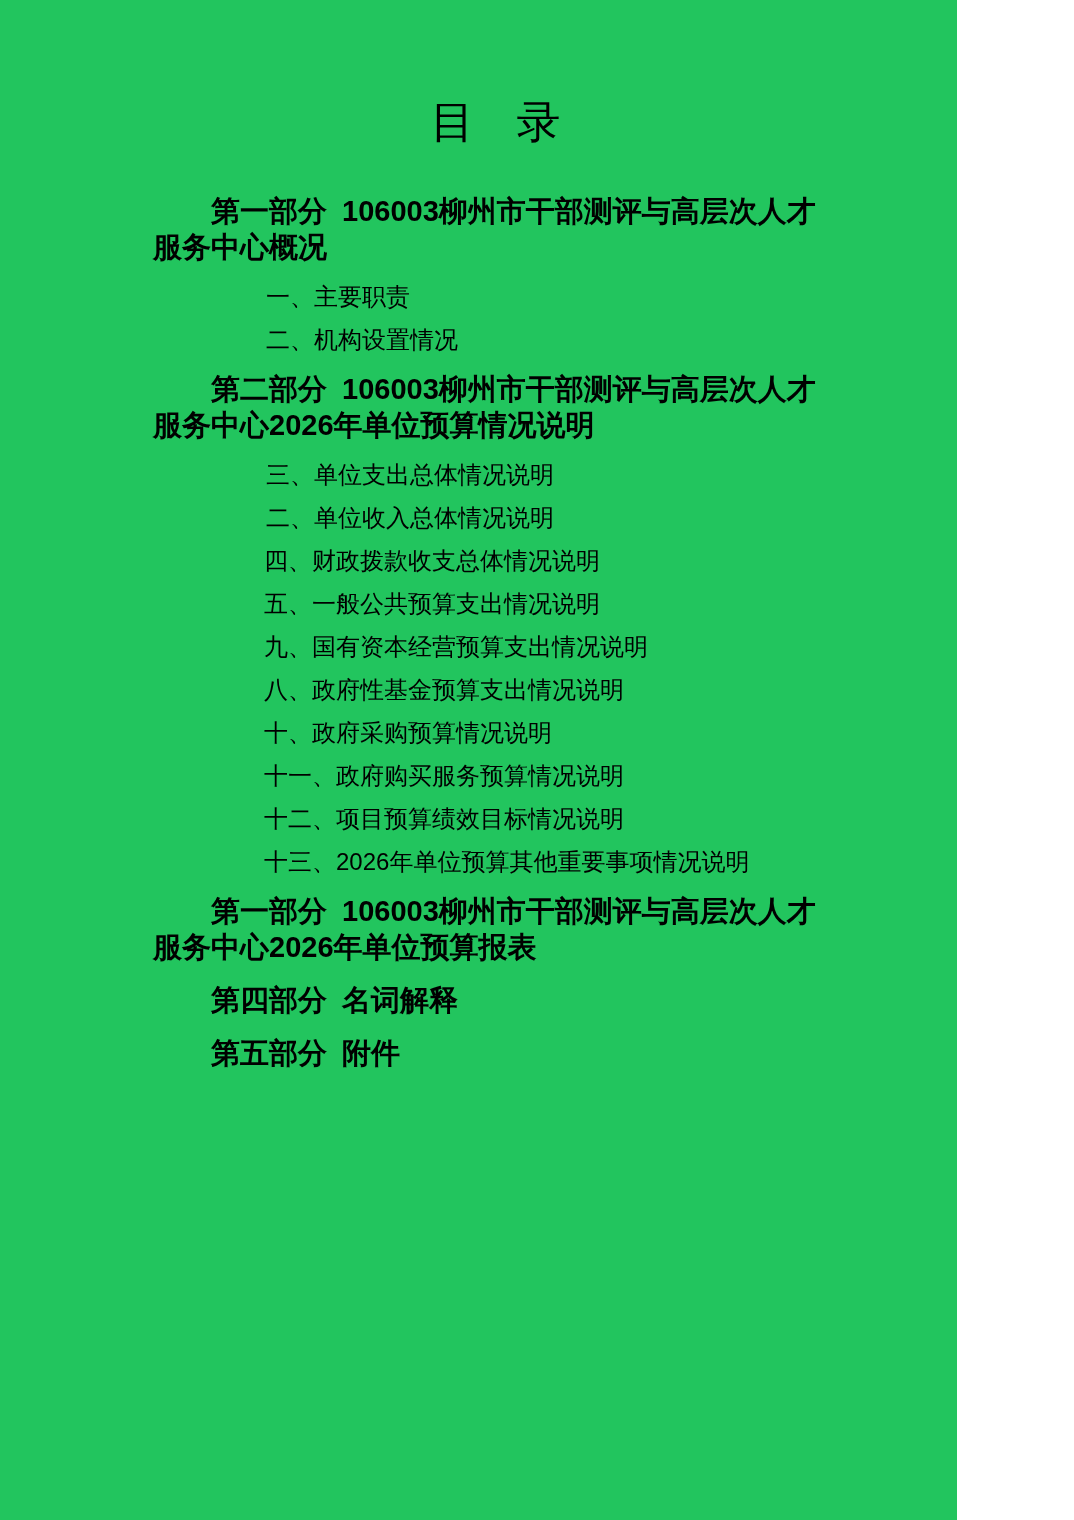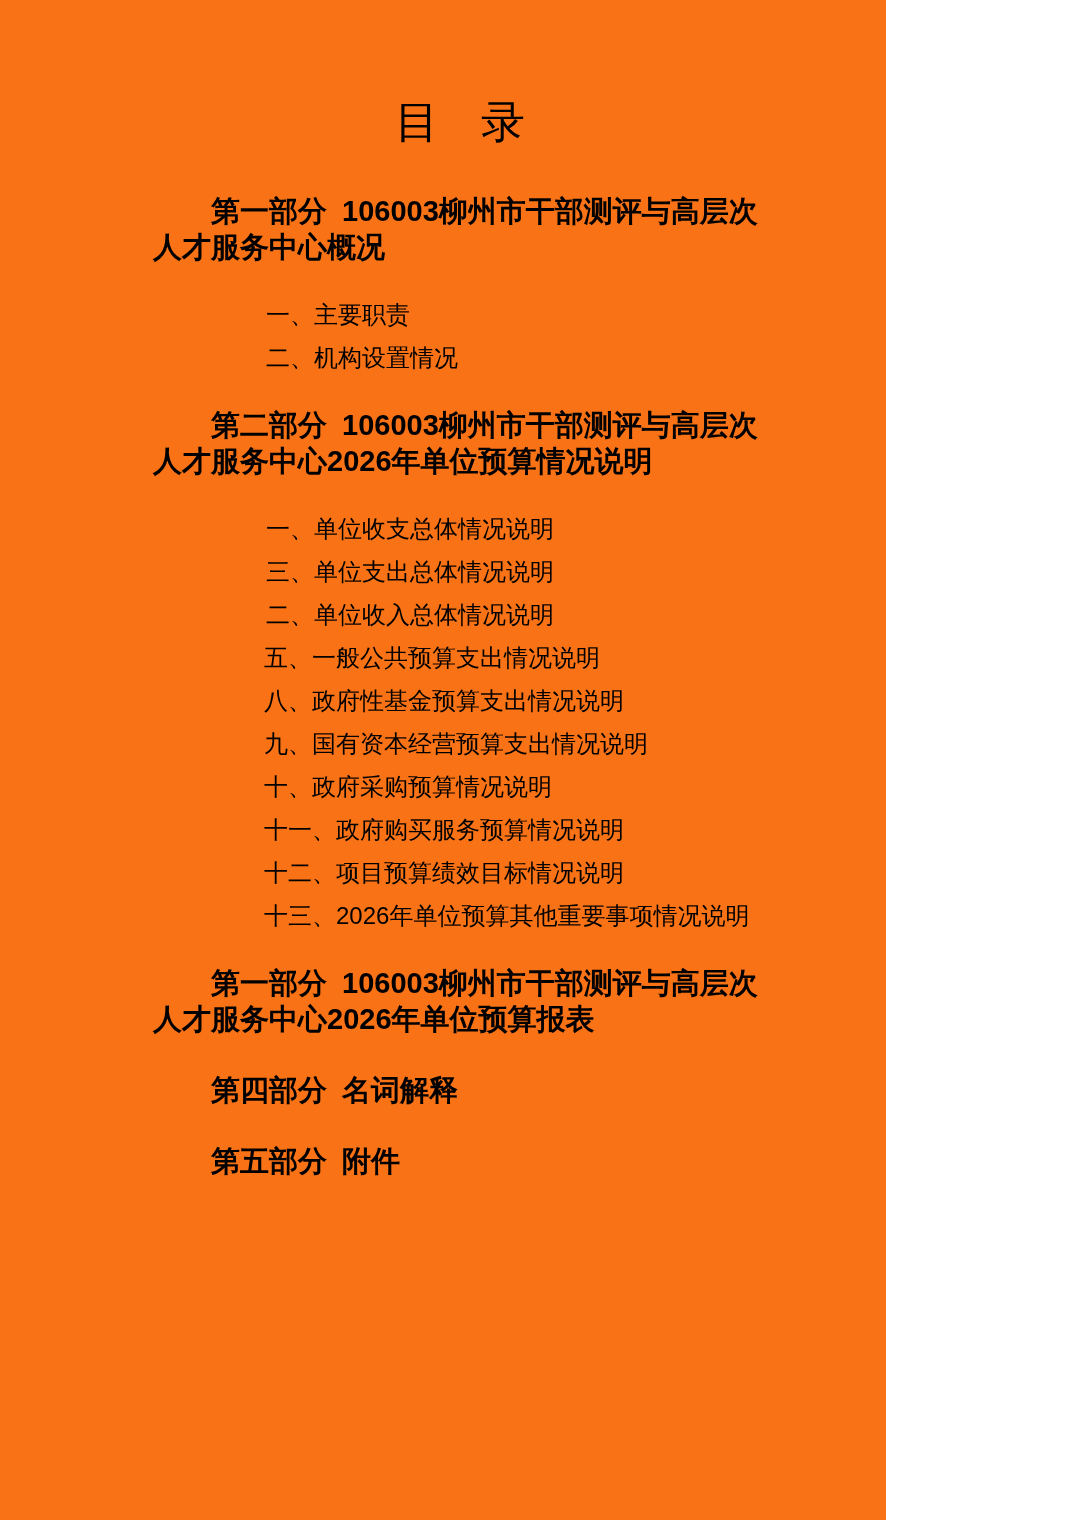--- a/index.html
+++ b/index.html
@@ -5,42 +5,42 @@
   * { margin: 0; padding: 0; box-sizing: border-box; }
   html, body { background: #ffffff; }
   body {
     width: 1074px;
     min-height: 1520px;
     font-family: "Liberation Sans", "DejaVu Sans", sans-serif;
     color: #000000;
     overflow-x: hidden;
   }
   .page {
-    width: 886px;
+    width: 957px;
     min-height: 1520px;
-    background: #f97316;
+    background: #22c55e;
     padding: 96px 118px 60px 153px;
   }
   .doc-title {
     font-size: 44px;
     font-weight: normal;
     line-height: 1.2;
     text-align: center;
     word-spacing: 28px;
     letter-spacing: 1px;
     margin-bottom: 44px;
     white-space: pre-wrap;
   }
   .part-heading {
     font-size: 29px;
     font-weight: bold;
     line-height: 1.26;
     text-indent: 2em;
     word-spacing: 7px;
-    margin: 34px 0;
+    margin: 16px 0;
     white-space: pre-wrap;
   }
   .toc-item {
     font-size: 24px;
     font-weight: normal;
     line-height: 1.25;
     padding-left: 113px;
     margin-bottom: 13px;
     white-space: pre-wrap;
   }
@@ -54,26 +54,26 @@
   <h1 class="doc-title">目 录</h1>
 
   <div class="part">
     <h2 class="part-heading">第一部分 106003柳州市干部测评与高层次人才服务中心概况</h2>
     <div class="toc-item">一、主要职责</div>
     <div class="toc-item">二、机构设置情况</div>
   </div>
 
   <div class="part">
     <h2 class="part-heading">第二部分 106003柳州市干部测评与高层次人才服务中心2026年单位预算情况说明</h2>
-    <div class="toc-item">一、单位收支总体情况说明</div>
     <div class="toc-item">三、单位支出总体情况说明</div>
     <div class="toc-item">二、单位收入总体情况说明</div>
+    <div class="toc-item wide-num">四、财政拨款收支总体情况说明</div>
     <div class="toc-item wide-num">五、一般公共预算支出情况说明</div>
+    <div class="toc-item wide-num">九、国有资本经营预算支出情况说明</div>
     <div class="toc-item wide-num">八、政府性基金预算支出情况说明</div>
-    <div class="toc-item wide-num">九、国有资本经营预算支出情况说明</div>
     <div class="toc-item wide-num">十、政府采购预算情况说明</div>
     <div class="toc-item wide-num">十一、政府购买服务预算情况说明</div>
     <div class="toc-item wide-num">十二、项目预算绩效目标情况说明</div>
     <div class="toc-item wide-num">十三、2026年单位预算其他重要事项情况说明</div>
   </div>
 
   <div class="part">
     <h2 class="part-heading">第一部分 106003柳州市干部测评与高层次人才服务中心2026年单位预算报表</h2>
   </div>
 

